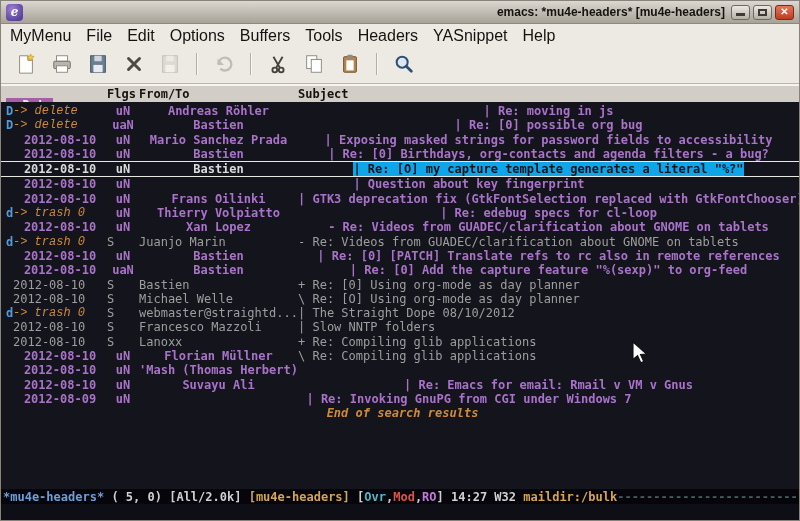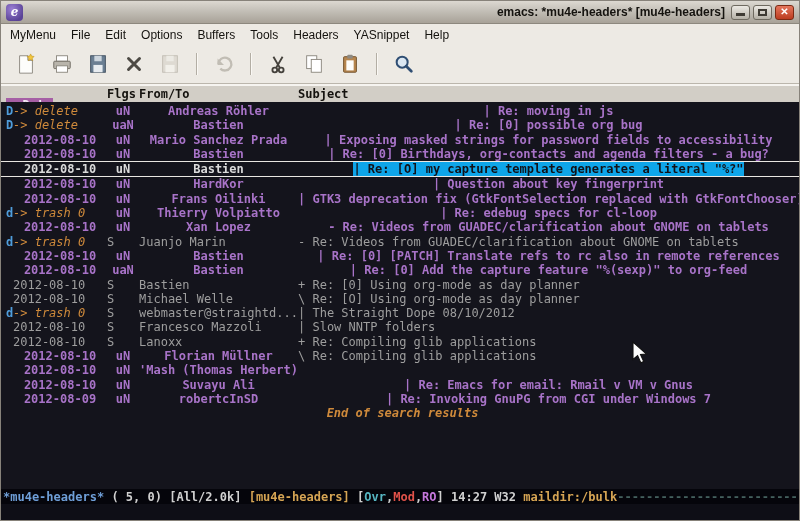--- a/index.html
+++ b/index.html
@@ -20,22 +20,22 @@
     white-space:nowrap; overflow:hidden; }
   .win-controls { display:flex; gap:3px; flex:0 0 auto; }
   .win-btn { width:19px; height:15px; border-radius:3px; border:1px solid #6f6a60;
     background:linear-gradient(#ece9e3,#b5b0a6); position:relative; }
   .win-btn .min-glyph { position:absolute; left:4px; right:4px; bottom:3px; height:3px; background:#3f3b34; }
   .win-btn .max-glyph { position:absolute; left:4px; right:4px; top:3px; bottom:3px; border:2px solid #3f3b34; }
   .win-btn.close { background:linear-gradient(#e4765c,#bc3c20); border-color:#7c2a14; color:#fff;
     font-size:10px; font-weight:bold; display:flex; align-items:center; justify-content:center; line-height:1; }
 
   
-  .menubar { height:21px; flex:0 0 auto; background:#edeae4; display:flex; align-items:center;
-    padding:0 9px; gap:15px; font-size:12px; color:#15130f; }
+  .menubar { height:21px; flex:0 0 auto; background:#edeae4; display:flex; align-items:flex-end;
+    padding:0 9px; gap:15px; font-size:16px; color:#15130f; }
   .menu-item { cursor:default; white-space:nowrap; }
 
   
   .toolbar { height:39px; flex:0 0 auto; background:#edeae4; border-bottom:1px solid #bbb6ac;
     display:flex; align-items:center; padding:0 12px; gap:10px; }
   .tool-btn { width:26px; height:26px; display:flex; align-items:center; justify-content:center; border-radius:3px; }
   .tool-sep { width:0; height:22px; border-left:1px solid #b3aea4; border-right:1px solid #faf8f4; margin:0 3px; }
 
   
   .headerline { height:18px; flex:0 0 auto; border-top:2px solid #f6f4f0; background:#d2cec6;
@@ -46,21 +46,21 @@
 
   
   .buffer { flex:1; background:#14141c; font:12px/14.3px "DejaVu Sans Mono", monospace;
     padding-top:2px; position:relative; overflow:hidden; }
   .msg-row { display:flex; height:14.3px; padding-left:5px; white-space:pre; }
   .c-mark { width:7px; } .c-date { width:94px; } .c-flags { width:32px; } .c-from { width:159px; }
   .c-subj { flex:1; overflow:hidden; }
   .unread { color:var(--c-unread,#a873c8); font-weight:bold;text-align:center; }
   .read   { color:var(--c-read,#9e9e9e); }
   .markch { color:var(--c-mark,#4f9ddb); font-weight:bold; }
-  .target { color:var(--c-target,#cf8a3b); font-style:italic; font-weight:normal; }
+  .target { color:var(--c-target,#cf8a3b); font-style:italic; font-weight:normal;font-family:Liberation Mono, monospace; }
   .msg-row.current { border-top:1px solid #e9e7e2; border-bottom:1px solid #e9e7e2; height:16.3px; }
   .msg-row.current .c-date, .msg-row.current .c-flags, .msg-row.current .c-from {
     color:#dadada; font-weight:bold; font-style:normal; }
   .msg-row.current .subj-text { background:#0ea5e9; color:#121218; font-weight:bold; }
   .end-line { color:var(--c-target,#cf8a3b); font-style:italic; font-weight:bold; padding-left:5px; height:14.3px;text-align:center; }
 
   
   .modeline { height:15px; flex:0 0 auto; background:#05050b; display:flex; align-items:center;
     padding-left:2px; font:bold 12px "DejaVu Sans Mono", monospace; white-space:pre; overflow:hidden; }
 
@@ -178,36 +178,36 @@
     <span class="h-subject">Subject</span>
   </div>
 
   <div class="buffer">
     <div>
         <div class="msg-row"><span class="c-mark markch">D</span><span class="c-date target">-&gt; delete</span><span class="c-flags unread">uN</span><span class="c-from unread">Andreas Röhler</span><span class="c-subj unread"><span class="subj-text">| Re: moving in js</span></span></div>
         <div class="msg-row"><span class="c-mark markch">D</span><span class="c-date target">-&gt; delete</span><span class="c-flags unread">uaN</span><span class="c-from unread">Bastien</span><span class="c-subj unread"><span class="subj-text">| Re: [0] possible org bug</span></span></div>
         <div class="msg-row"><span class="c-mark markch"> </span><span class="c-date unread">2012-08-10</span><span class="c-flags unread">uN</span><span class="c-from unread">Mario Sanchez Prada</span><span class="c-subj unread"><span class="subj-text">| Exposing masked strings for password fields to accessibility</span></span></div>
         <div class="msg-row"><span class="c-mark markch"> </span><span class="c-date unread">2012-08-10</span><span class="c-flags unread">uN</span><span class="c-from unread">Bastien</span><span class="c-subj unread"><span class="subj-text">| Re: [0] Birthdays, org-contacts and agenda filters - a bug?</span></span></div>
         <div class="msg-row current"><span class="c-mark markch"> </span><span class="c-date unread">2012-08-10</span><span class="c-flags unread">uN</span><span class="c-from unread">Bastien</span><span class="c-subj unread"><span class="subj-text">| Re: [O] my capture template generates a literal "%?"</span></span></div>
-        <div class="msg-row"><span class="c-mark markch"> </span><span class="c-date unread">2012-08-10</span><span class="c-flags unread">uN</span><span class="c-from unread">HardKor</span><span class="c-subj unread"><span class="subj-text">| Question about key fingerprint</span></span></div>
+        <div class="msg-row"><span class="c-mark markch"> </span><span class="c-date unread">2012-08-10</span><span class="c-flags unread">uN</span><span class="c-subj unread"><span class="subj-text">| Question about key fingerprint</span></span></div>
         <div class="msg-row"><span class="c-mark markch"> </span><span class="c-date unread">2012-08-10</span><span class="c-flags unread">uN</span><span class="c-from unread">Frans Oilinki</span><span class="c-subj unread"><span class="subj-text">| GTK3 deprecation fix (GtkFontSelection replaced with GtkFontChooser)</span></span></div>
         <div class="msg-row"><span class="c-mark markch">d</span><span class="c-date target">-&gt; trash 0</span><span class="c-flags unread">uN</span><span class="c-from unread">Thierry Volpiatto</span><span class="c-subj unread"><span class="subj-text">| Re: edebug specs for cl-loop</span></span></div>
         <div class="msg-row"><span class="c-mark markch"> </span><span class="c-date unread">2012-08-10</span><span class="c-flags unread">uN</span><span class="c-from unread">Xan Lopez</span><span class="c-subj unread"><span class="subj-text">- Re: Videos from GUADEC/clarification about GNOME on tablets</span></span></div>
         <div class="msg-row"><span class="c-mark markch">d</span><span class="c-date target">-&gt; trash 0</span><span class="c-flags read">S</span><span class="c-from read">Juanjo Marin</span><span class="c-subj read"><span class="subj-text">- Re: Videos from GUADEC/clarification about GNOME on tablets</span></span></div>
         <div class="msg-row"><span class="c-mark markch"> </span><span class="c-date unread">2012-08-10</span><span class="c-flags unread">uN</span><span class="c-from unread">Bastien</span><span class="c-subj unread"><span class="subj-text">| Re: [0] [PATCH] Translate refs to rc also in remote references</span></span></div>
         <div class="msg-row"><span class="c-mark markch"> </span><span class="c-date unread">2012-08-10</span><span class="c-flags unread">uaN</span><span class="c-from unread">Bastien</span><span class="c-subj unread"><span class="subj-text">| Re: [0] Add the capture feature "%(sexp)" to org-feed</span></span></div>
         <div class="msg-row"><span class="c-mark markch"> </span><span class="c-date read">2012-08-10</span><span class="c-flags read">S</span><span class="c-from read">Bastien</span><span class="c-subj read"><span class="subj-text">+ Re: [0] Using org-mode as day planner</span></span></div>
         <div class="msg-row"><span class="c-mark markch"> </span><span class="c-date read">2012-08-10</span><span class="c-flags read">S</span><span class="c-from read">Michael Welle</span><span class="c-subj read"><span class="subj-text">\ Re: [O] Using org-mode as day planner</span></span></div>
         <div class="msg-row"><span class="c-mark markch">d</span><span class="c-date target">-&gt; trash 0</span><span class="c-flags read">S</span><span class="c-from read">webmaster@straightd...</span><span class="c-subj read"><span class="subj-text">| The Straight Dope 08/10/2012</span></span></div>
         <div class="msg-row"><span class="c-mark markch"> </span><span class="c-date read">2012-08-10</span><span class="c-flags read">S</span><span class="c-from read">Francesco Mazzoli</span><span class="c-subj read"><span class="subj-text">| Slow NNTP folders</span></span></div>
         <div class="msg-row"><span class="c-mark markch"> </span><span class="c-date read">2012-08-10</span><span class="c-flags read">S</span><span class="c-from read">Lanoxx</span><span class="c-subj read"><span class="subj-text">+ Re: Compiling glib applications</span></span></div>
         <div class="msg-row"><span class="c-mark markch"> </span><span class="c-date unread">2012-08-10</span><span class="c-flags unread">uN</span><span class="c-from unread">Florian Müllner</span><span class="c-subj read"><span class="subj-text">\ Re: Compiling glib applications</span></span></div>
         <div class="msg-row"><span class="c-mark markch"> </span><span class="c-date unread">2012-08-10</span><span class="c-flags unread">uN</span><span class="c-from unread">'Mash (Thomas Herbert)</span></div>
         <div class="msg-row"><span class="c-mark markch"> </span><span class="c-date unread">2012-08-10</span><span class="c-flags unread">uN</span><span class="c-from unread">Suvayu Ali</span><span class="c-subj unread"><span class="subj-text">| Re: Emacs for email: Rmail v VM v Gnus</span></span></div>
-        <div class="msg-row"><span class="c-mark markch"> </span><span class="c-date unread">2012-08-09</span><span class="c-flags unread">uN</span><span class="c-from unread">robertcInSD</span><span class="c-subj unread"><span class="subj-text">| Re: Invoking GnuPG from CGI under Windows 7</span></span></div>
+        <div class="msg-row"><span class="c-mark markch"> </span><span class="c-date unread">2012-08-09</span><span class="c-flags unread">uN</span><span class="c-subj unread"><span class="subj-text">| Re: Invoking GnuPG from CGI under Windows 7</span></span></div>
       </div>
     <div class="end-line">End of search results</div>
   </div>
 
   <div class="modeline"><span style="color: rgb(111, 159, 216);">*mu4e-headers*</span><span style="color: rgb(208, 208, 208);"> ( 5, 0) [All/2.0k] </span><span style="color: rgb(214, 165, 84);">[mu4e-headers]</span><span style="color: rgb(208, 208, 208);"> [</span><span style="color: rgb(86, 182, 194);">Ovr</span><span style="color: rgb(208, 208, 208);">,</span><span style="color: rgb(224, 82, 74);">Mod</span><span style="color: rgb(208, 208, 208);">,</span><span style="color: rgb(198, 120, 221);">RO</span><span style="color: rgb(208, 208, 208);">] </span><span style="color: rgb(208, 208, 208);">14:27 W32 </span><span style="color: rgb(214, 165, 84);">maildir:/bulk</span><span style="color: rgb(68, 96, 94);">-------------------------------------------------------</span></div>
 
   <div class="minibuffer"></div>
 
 </div>
 

